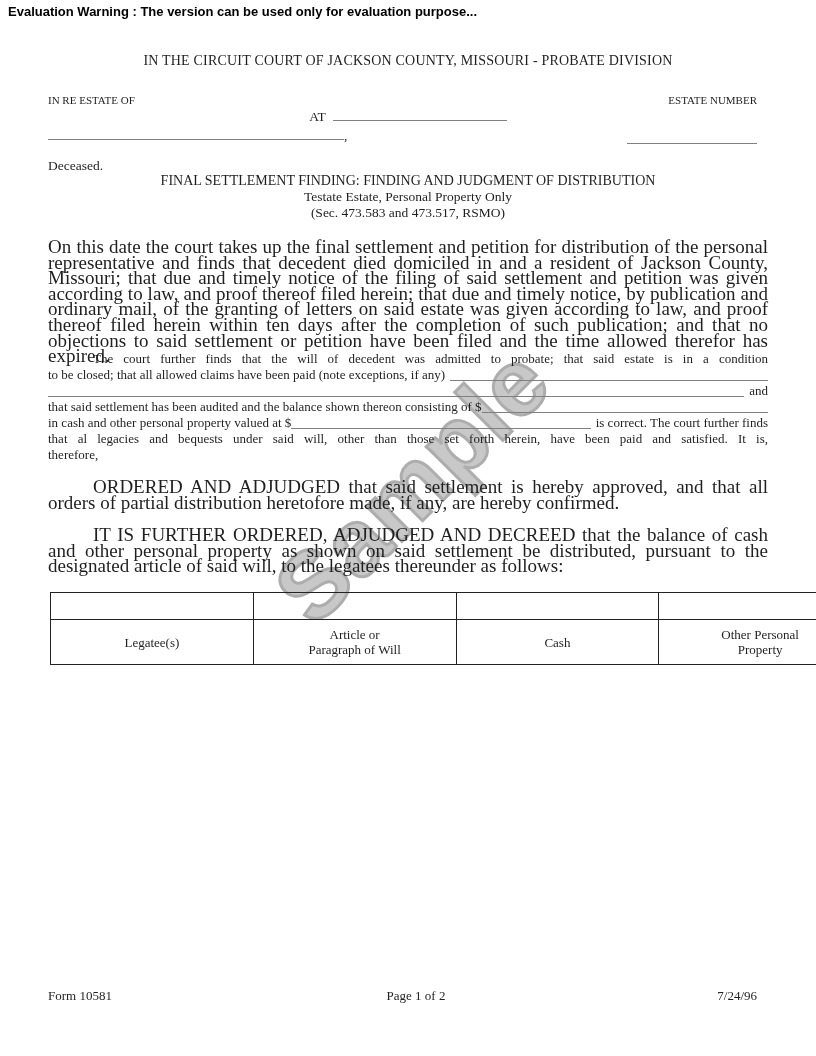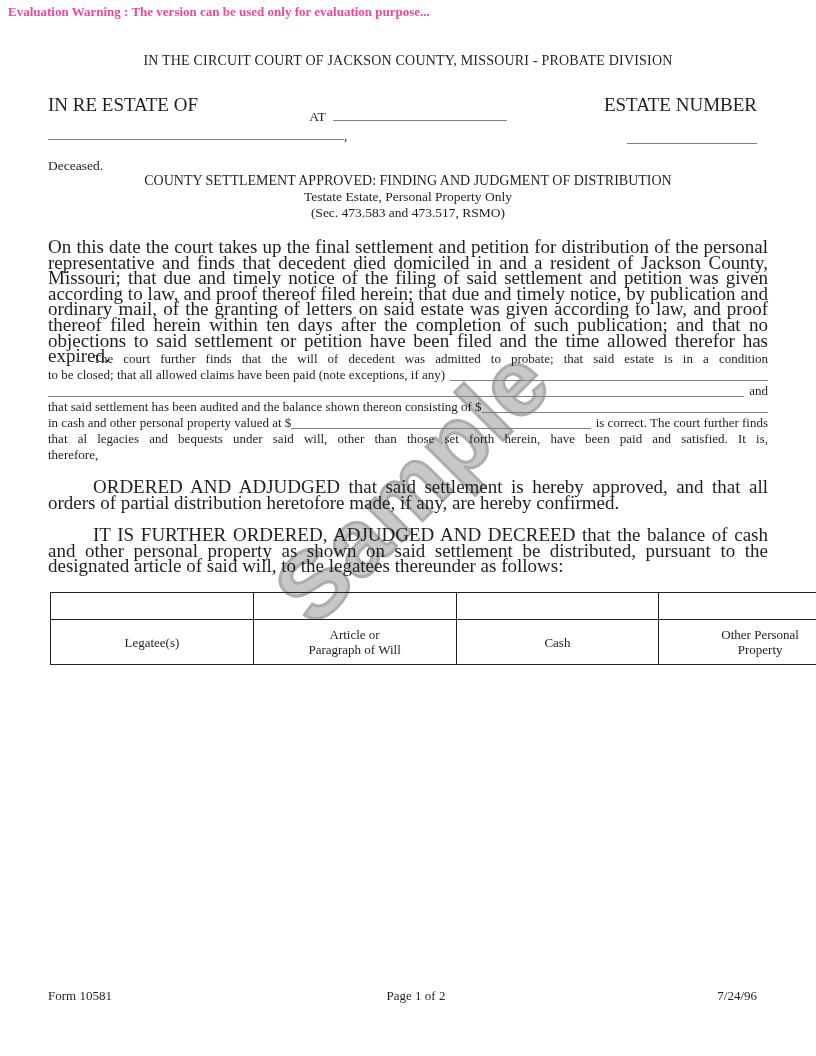--- a/index.html
+++ b/index.html
@@ -9,32 +9,32 @@
     background:#ffffff;
     margin:0 auto;
     font-family:"Liberation Serif","DejaVu Serif",serif;
     color:#1f1f1f;
     overflow:hidden;
   }
   .content{position:absolute;left:48px;width:720px;z-index:1;}
 
   .warning{
     position:absolute;top:4px;left:8px;z-index:2;
-    font-family:Liberation Serif, serif;
-    font-weight:bold;font-size:13px;color:#ec4899;
+    font-family:Liberation Sans, sans-serif;
+    font-weight:bold;font-size:13px;color:#000000;
   }
 
   .court-title{top:53px;text-align:center;font-size:14px;letter-spacing:.2px;}
 
   .at-row{top:77px;display:flex;justify-content:center;align-items:baseline;font-size:13.5px;}
   .at-row .lbl{margin-right:7px;margin-top:32px;}
   .blank{border-bottom:1.4px solid #808080;display:inline-block;}
   .at-blank{width:174px;height:12px;}
 
-  .parties-row{top:94px;display:flex;justify-content:space-between;font-size:19px;}
+  .parties-row{top:94px;display:flex;justify-content:space-between;font-size:11px;}
   .parties-row .right{padding-right:11px;}
 
   .blank-row{top:126px;display:flex;justify-content:space-between;align-items:flex-end;font-size:13.5px;}
   .name-blank{width:296px;height:13px;}
   .estate-blank{width:130px;height:13px;margin-right:11px;}
 
   .deceased{top:158px;font-size:13.5px;}
 
   .title-block{top:173px;text-align:center;line-height:16px;font-size:13.5px;}
   .title-block .main{font-size:14px;}
@@ -107,21 +107,21 @@
   </div>
 
   <div class="content blank-row">
     <span><span class="blank name-blank"></span><span>,</span></span>
     <span class="blank estate-blank"></span>
   </div>
 
   <div class="content deceased">Deceased.</div>
 
   <div class="content title-block">
-    <div class="main">COUNTY SETTLEMENT APPROVED: FINDING AND JUDGMENT OF DISTRIBUTION</div>
+    <div class="main">FINAL SETTLEMENT FINDING: FINDING AND JUDGMENT OF DISTRIBUTION</div>
     <div>Testate Estate, Personal Property Only</div>
     <div>(Sec. 473.583 and 473.517, RSMO)</div>
   </div>
 
   <div class="content para para1">On  this date the court takes up the final settlement and petition for distribution of the personal representative and finds that decedent died domiciled in and a resident of Jackson County, Missouri; that due and timely notice of the filing of said settlement and petition was given according to law, and proof thereof filed herein;  that due and timely notice, by publication and ordinary mail, of the granting of letters on said estate was given according to law, and proof thereof filed herein within ten days after the completion of such publication;  and that no objections to said settlement or petition have been filed and the time allowed therefor has expired.</div>
 
   <div class="content para2">
     <div class="pline just indent">The court further finds that the will of decedent was admitted to probate;  that said estate is in a condition</div>
     <div class="pline fline">
       <span>to be closed; that all allowed claims have been paid (note exceptions, if any)</span>

